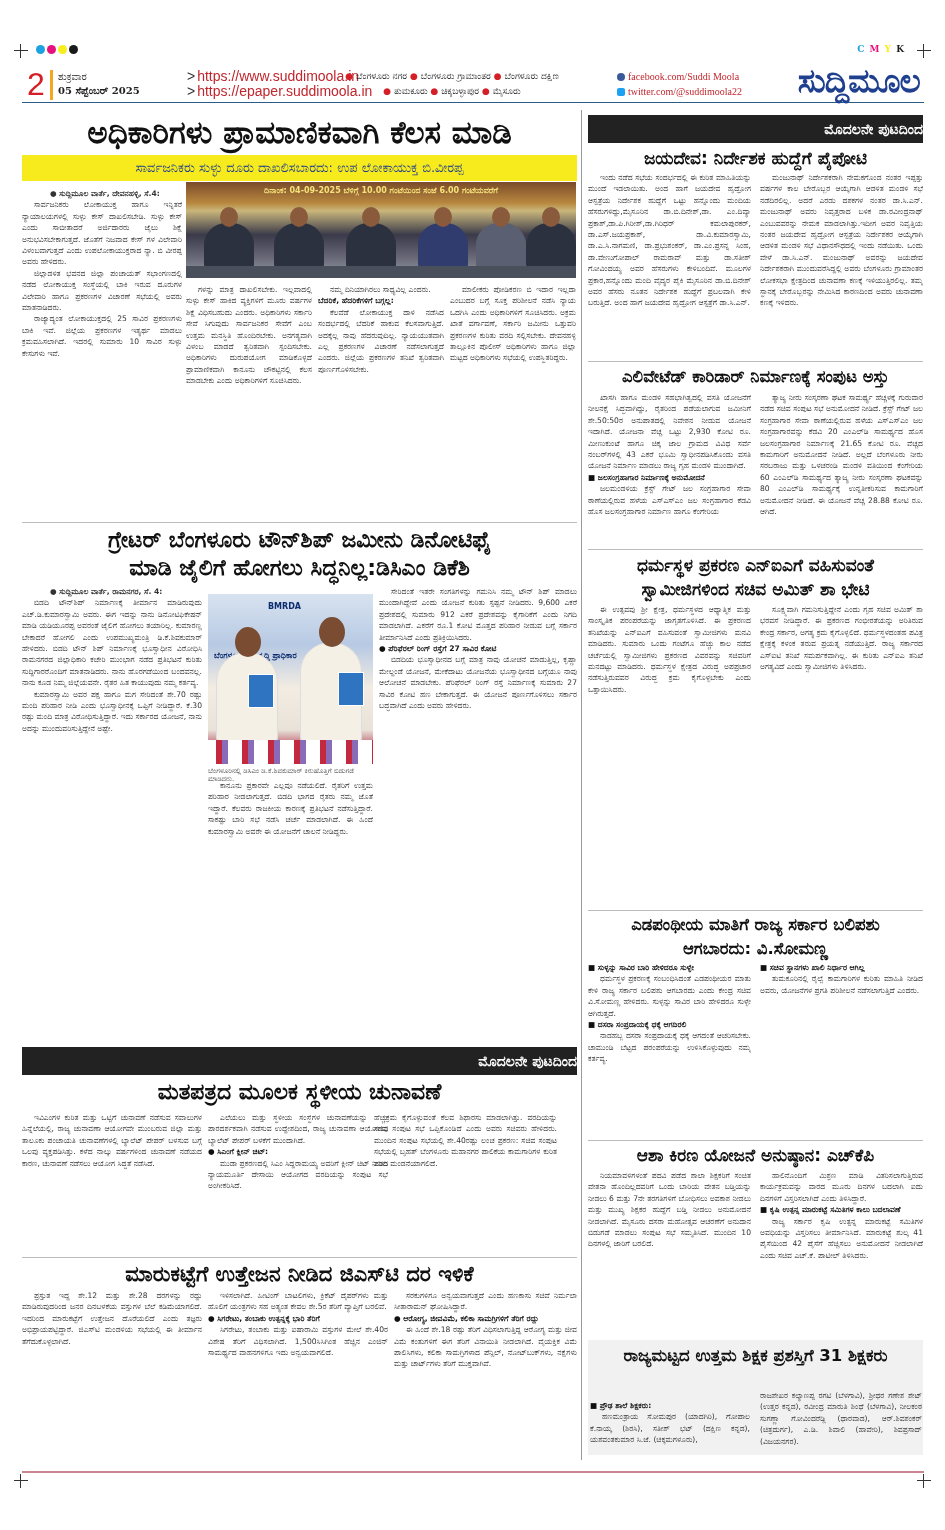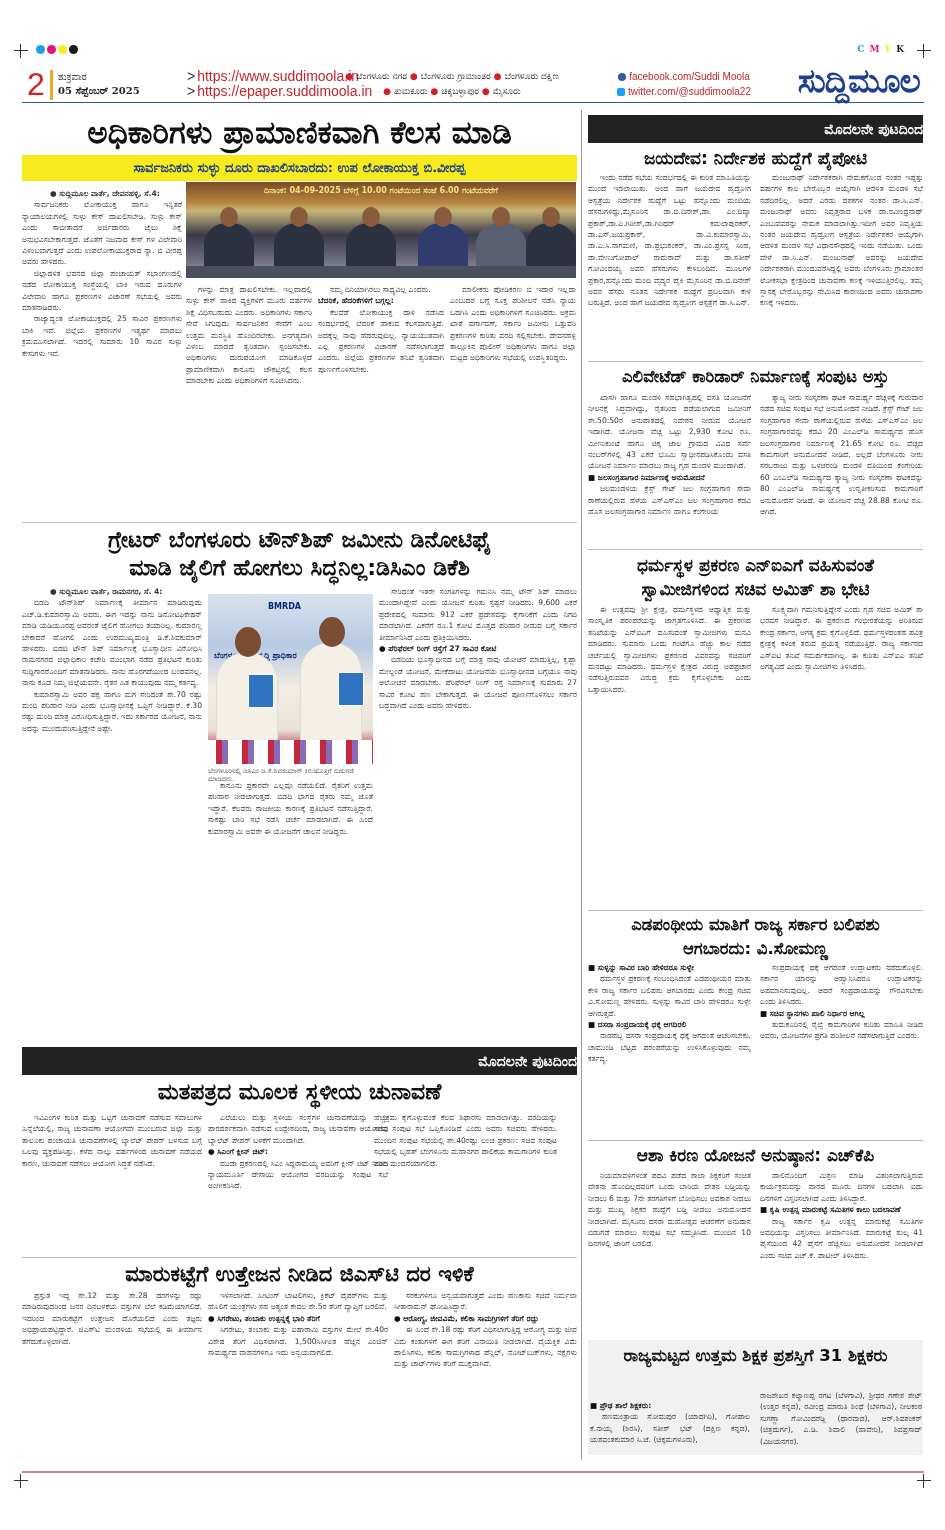--- a/index.html
+++ b/index.html
@@ -20,29 +20,29 @@
   .masthead { position: absolute; left: 22px; top: 65px; width: 902px; height: 38px; border-bottom: 1.5px solid #2a5c86; }
   .page-num { position: absolute; left: 5px; top: 2px; font-family: "Liberation Sans", sans-serif; font-size: 32px; color: #d41f26; line-height: 34px; }
   .page-bar { position: absolute; left: 28px; top: 5px; width: 3px; height: 30px; background: #f5a623; }
   .day { position: absolute; left: 36px; top: 6px; font-size: 10px; color: #222; }
   .date { position: absolute; left: 36px; top: 20px; font-family: "DejaVu Serif", serif; font-size: 10px; font-weight: bold; color: #222; }
   .links { position: absolute; left: 165px; top: 4px; font-family: "Liberation Sans", sans-serif; font-size: 14px; line-height: 15px; }
   .links a { color: #c0262d; text-decoration: none; display: block; }
   .links a span.gt { color: #333; margin-right: 2px; }
   .regions { position: absolute; left: 305px; top: 4px; width: 250px; font-size: 9px; line-height: 15px; color: #222; text-align: center; }
   .regions .b { color: #d41f26; }
-  .social { position: absolute; left: 595px; top: 4px; font-family: Liberation Sans, sans-serif; font-size: 10px; line-height: 15px; text-align: center; }
+  .social { position: absolute; left: 595px; top: 4px; font-family: Liberation Serif, serif; font-size: 10px; line-height: 15px; }
   .social div { color: #c0262d; }
   .social .ic { display: inline-block; width: 8px; height: 8px; border-radius: 50%; background: #3b5998; margin-right: 3px; vertical-align: -1px; }
   .social .ic.tw { background: #1da1f2; border-radius: 2px; }
   .logo { position: absolute; right: 4px; top: -4px; font-size: 33px; font-weight: bold; color: #1f3f8f; letter-spacing: -1px; font-family: "DejaVu Sans", sans-serif; }
 
   
   .lead-head { position: absolute; left: 22px; top: 112px; width: 555px; font-size: 31px; font-weight: bold; text-align: center; letter-spacing: 0; color: #111; line-height: 40px; }
-  .yellow-sub { position: absolute; left: 22px; top: 155px; width: 555px; height: 26px; background: #f7ea1d; font-size: 13px; font-weight: bold; color: #1f3f8f; text-align: center; line-height: 26px; }
+  .yellow-sub { position: absolute; left: 22px; top: 155px; width: 555px; height: 26px; background: #f7ea1d; font-size: 13px; font-weight: normal; color: #1f3f8f; text-align: center; line-height: 26px; }
   .vrule { position: absolute; left: 581px; top: 110px; width: 1px; height: 1350px; background: #999; }
 
   .black-bar { position: absolute; background: #222; color: #fff; text-align: right; font-weight: bold; }
   .black-bar.r { left: 588px; top: 115px; width: 335px; height: 28px; font-size: 14px; line-height: 28px; }
   .black-bar.l { left: 22px; top: 1047px; width: 555px; height: 28px; font-size: 14px; line-height: 28px; }
 
   .head { position: absolute; font-weight: bold; color: #111; text-align: center; }
   .col-text { position: absolute; font-size: 7.6px; line-height: 11.4px; color: #333; text-align: justify; overflow: hidden; }
   .col-text p { text-indent: 12px; }
   .col-text .byline { font-weight: bold; text-indent: 0; margin-left: 28px; }
@@ -271,21 +271,20 @@
   <div>ಎಡಪಂಥೀಯ ಮಾತಿಗೆ ರಾಜ್ಯ ಸರ್ಕಾರ ಬಲಿಪಶು</div>
   <div>ಆಗಬಾರದು: ವಿ.ಸೋಮಣ್ಣ</div>
 </div>
 <div class="col-text" style="left:588px;top:962px;width:163px;height:168px;">
   <p class="subh"><span>■ </span><span>ಸುಳ್ಳನ್ನು ಸಾವಿರ ಬಾರಿ ಹೇಳಿದರೂ ಸುಳ್ಳೇ</span></p>
   <p>ಧರ್ಮಸ್ಥಳ ಪ್ರಕರಣಕ್ಕೆ ಸಂಬಂಧಿಸಿದಂತೆ ಎಡಪಂಥೀಯರ ಮಾತು ಕೇಳಿ ರಾಜ್ಯ ಸರ್ಕಾರ ಬಲಿಪಶು ಆಗಬಾರದು ಎಂದು ಕೇಂದ್ರ ಸಚಿವ ವಿ.ಸೋಮಣ್ಣ ಹೇಳಿದರು. ಸುಳ್ಳನ್ನು ಸಾವಿರ ಬಾರಿ ಹೇಳಿದರೂ ಸುಳ್ಳೇ ಆಗಿರುತ್ತದೆ.</p>
   <p class="subh"><span>■ </span><span>ದಸರಾ ಸಂಪ್ರದಾಯಕ್ಕೆ ಧಕ್ಕೆ ಆಗದಿರಲಿ</span></p>
   <p>ನಾಡಹಬ್ಬ ದಸರಾ ಸಂಪ್ರದಾಯಕ್ಕೆ ಧಕ್ಕೆ ಆಗದಂತೆ ಆಚರಿಸಬೇಕು. ಚಾಮುಂಡಿ ಬೆಟ್ಟದ ಪರಂಪರೆಯನ್ನು ಉಳಿಸಿಕೊಳ್ಳುವುದು ನಮ್ಮ ಕರ್ತವ್ಯ.</p>
 </div>
 <div class="col-text" style="left:760px;top:962px;width:163px;height:168px;">
-  <p>ಸಂಪ್ರದಾಯಕ್ಕೆ ಧಕ್ಕೆ ಆಗದಂತೆ ಉದ್ಘಾಟಕರು ನಡೆದುಕೊಳ್ಳಲಿ. ಸರ್ಕಾರ ಯಾರನ್ನು ಆಹ್ವಾನಿಸಿದರೂ ಉದ್ಘಾಟಕರನ್ನು ಅಪಮಾನಿಸುವುದಿಲ್ಲ. ಆದರೆ ಸಂಪ್ರದಾಯವನ್ನು ಗೌರವಿಸಬೇಕು ಎಂದು ತಿಳಿಸಿದರು.</p>
   <p class="subh"><span>■ </span><span>ಸಚಿವ ಸ್ಥಾನಗಳು ಖಾಲಿ ನಿರ್ಧಾರ ಆಗಿಲ್ಲ</span></p>
   <p>ತುಮಕೂರಿನಲ್ಲಿ ರೈಲ್ವೆ ಕಾಮಗಾರಿಗಳ ಕುರಿತು ಮಾಹಿತಿ ನೀಡಿದ ಅವರು, ಯೋಜನೆಗಳ ಪ್ರಗತಿ ಪರಿಶೀಲನೆ ನಡೆಸಲಾಗುತ್ತಿದೆ ಎಂದರು.</p>
 </div>
 
 <div class="hrule" style="left:588px;top:1140px;width:335px;"></div>
 
 <div class="head" style="left:588px;top:1143px;width:335px;font-size:17px;line-height:24px;">ಆಶಾ ಕಿರಣ ಯೋಜನೆ ಅನುಷ್ಠಾನ: ಎಚ್‌ಕೆಪಿ</div>
 <div class="col-text" style="left:588px;top:1170px;width:163px;height:160px;">
   <p>ನಿಯಮಾವಳಿಗಳಂತೆ ಪದವಿ ಪಡೆದ ಶಾಲಾ ಶಿಕ್ಷಕರಿಗೆ ಸಂಚಿತ ವೇತನಾ ಹೊಂದಿಲ್ಲದವರಿಗೆ ಒಂದು ಬಾರಿಯ ವೇತನ ಬಡ್ತಿಯನ್ನು ನೀಡಲು 6 ಮತ್ತು 7ನೇ ತರಗತಿಗಳಿಗೆ ಬೋಧಿಸಲು ಅವಕಾಶ ನೀಡಲು ಮತ್ತು ಮುಖ್ಯ ಶಿಕ್ಷಕರ ಹುದ್ದೆಗೆ ಬಡ್ತಿ ನೀಡಲು ಅನುಮೋದನೆ ನೀಡಲಾಗಿದೆ. ಮೈಸೂರು ದಸರಾ ಮಹೋತ್ಸವ ಆಚರಣೆಗೆ ಅನುದಾನ ಬಿಡುಗಡೆ ಮಾಡಲು ಸಂಪುಟ ಸಭೆ ಸಮ್ಮತಿಸಿದೆ. ಮುಂದಿನ 10 ದಿನಗಳಲ್ಲಿ ಜಾರಿಗೆ ಬರಲಿದೆ.</p>
 </div>

